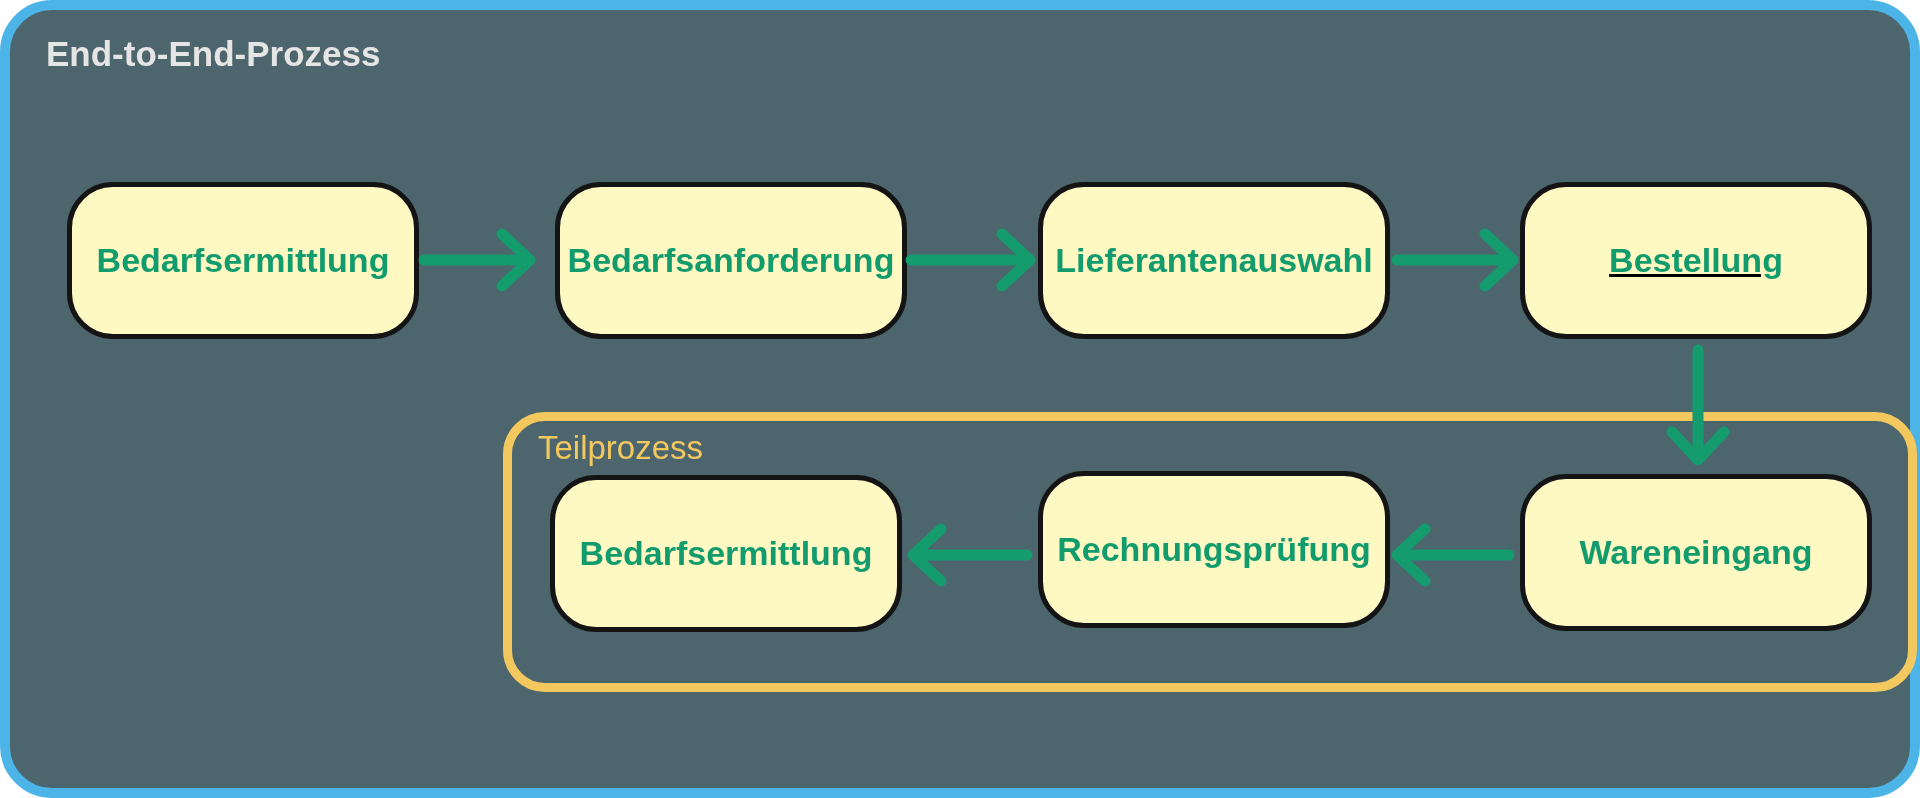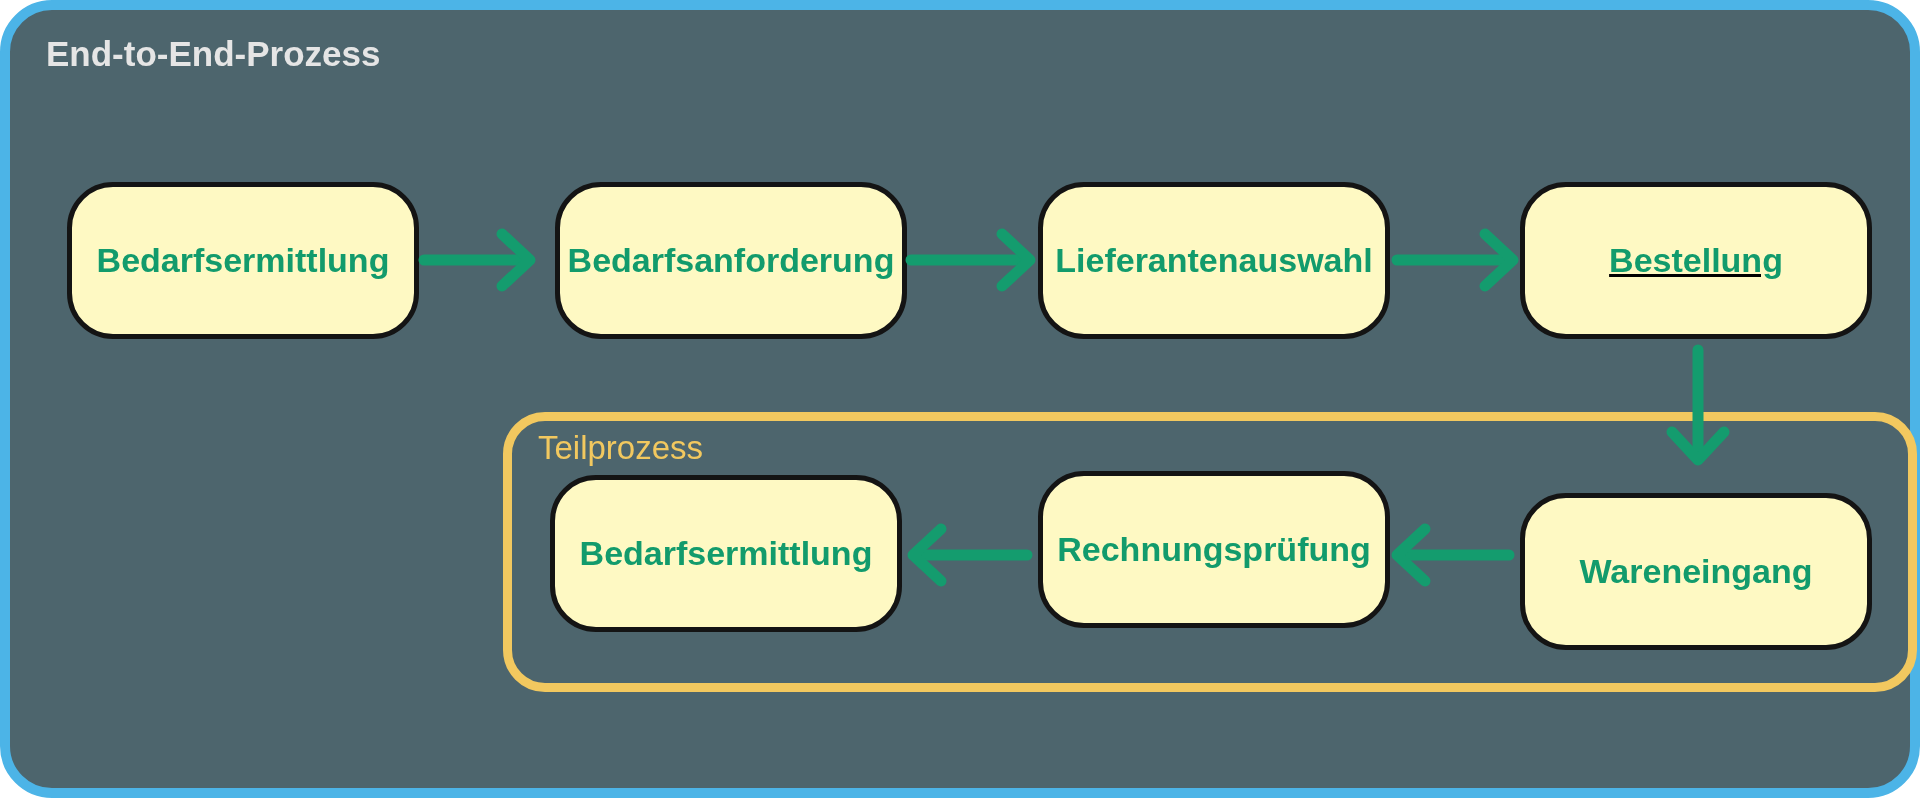--- a/index.html
+++ b/index.html
@@ -74,21 +74,21 @@
     font-weight: bold;
     color: #129b6c;
     white-space: nowrap;
   }
   .n-bedarfsermittlung  { left: 57px;   top: 172px; }
   .n-bedarfsanforderung { left: 545px;  top: 172px; }
   .n-lieferantenauswahl { left: 1028px; top: 172px; text-align: right; }
   .n-bestellung         { left: 1510px; top: 172px; text-decoration: underline; }
   .n-rechnungszahlung   { left: 540px;  top: 465px; }
   .n-rechnungspruefung  { left: 1028px; top: 441px; margin-top: 20px; }
-  .n-wareneingang       { left: 1510px; top: 483px; align-items: center; }
+  .n-wareneingang       { left: 1510px; top: 464px; align-items: center; }
   
   .arrows {
     position: absolute;
     left: 0; top: 0;
     width: 1920px;
     height: 798px;
     z-index: 3;
     pointer-events: none;
   }
   .arrows g {

